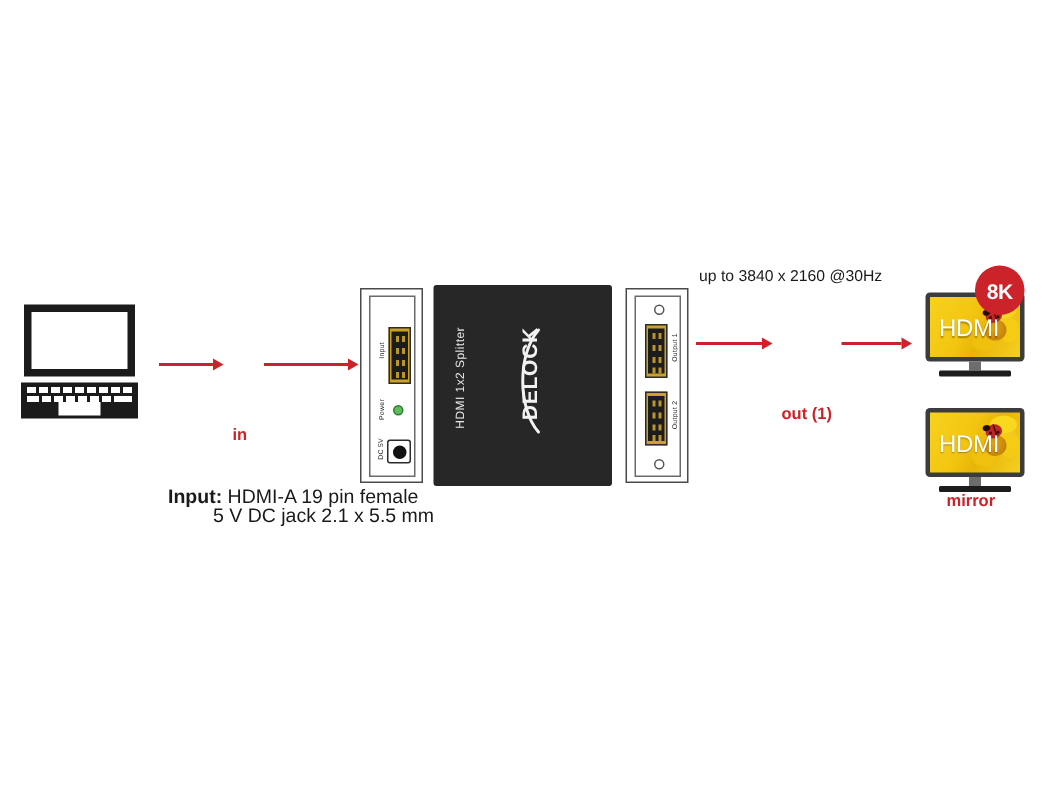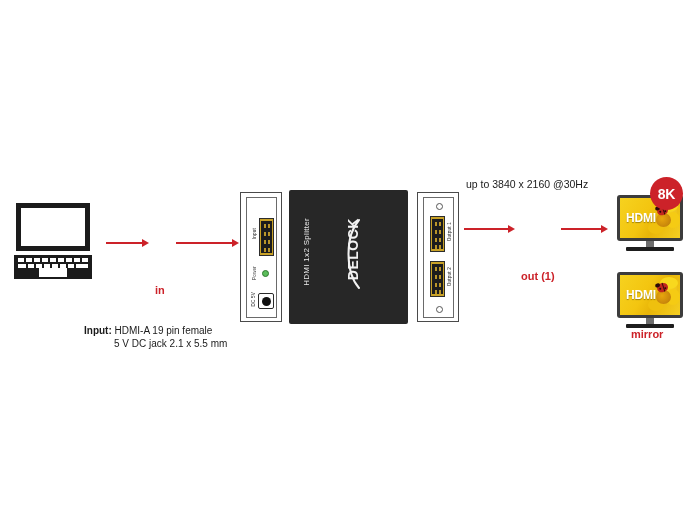--- a/index.html
+++ b/index.html
@@ -276,22 +276,22 @@
   .lb-dot {
     position: absolute;
     width: 2px; height: 2px;
     border-radius: 50%;
     background: #2a0a08;
   }
   .tv-hdmi-text {
     position: absolute;
     left: 6px; top: 13px;
     color: #ffffff;
-    font-size: 12px;
-    font-weight: bold;
+    font-size: 16px;
+    font-weight: normal;
     letter-spacing: -0.2px;
     text-shadow: 0 1px 1px rgba(0,0,0,0.35);
   }
   .tv-neck {
     position: absolute;
     width: 8px; height: 6px;
     background: #6d6d6d;
   }
   .tv-foot {
     position: absolute;
@@ -312,24 +312,25 @@
     font-weight: bold;
     display: flex;
     align-items: center;
     justify-content: center;
     letter-spacing: -0.3px;
   }
 
   
   .caption {
     position: absolute;
-    font-size: 10px;
+    font-size: 13px;
     color: #1a1a1a;
     white-space: nowrap;
     line-height: 13px;
+    margin-left: 28px;
   }
   .caption b { font-weight: bold; }
   .res-text {
     position: absolute;
     font-size: 10.5px;
     color: #1a1a1a;
     white-space: nowrap;
   }
   .mirror-text {
     position: absolute;

